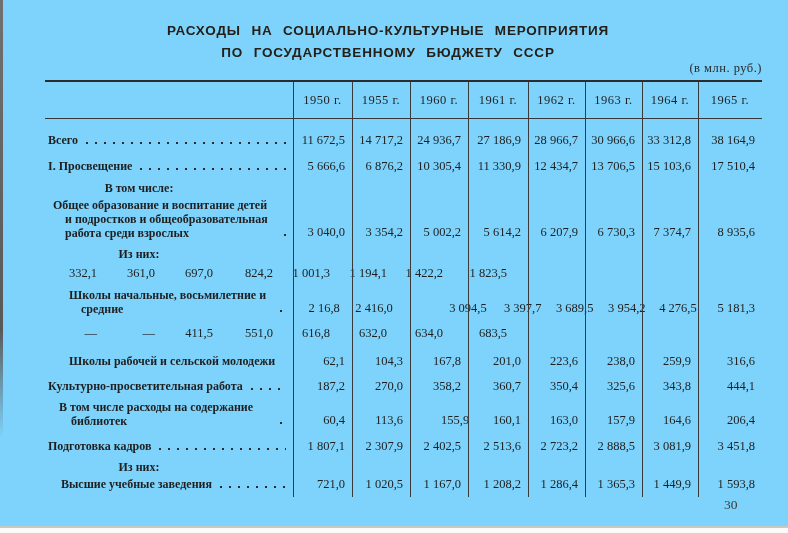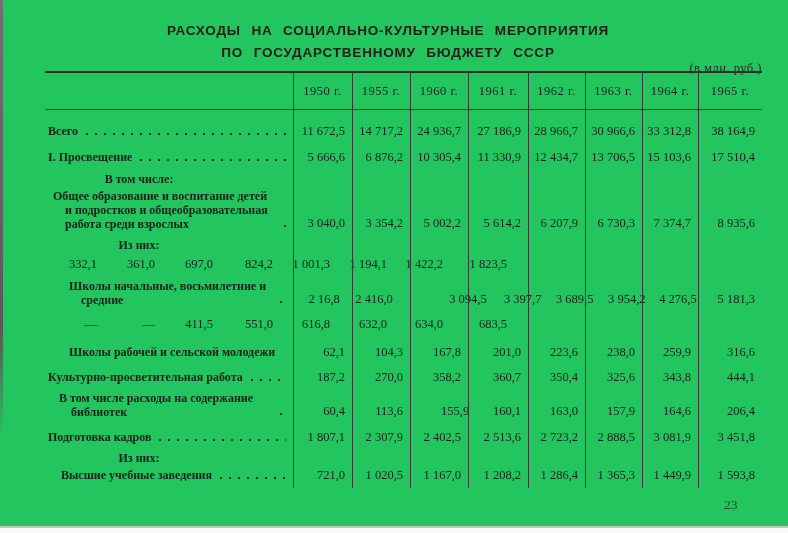--- a/index.html
+++ b/index.html
@@ -1,29 +1,29 @@
 <!DOCTYPE html>
 <html><head>
 <meta charset="utf-8">
 <style>
   html,body{margin:0;padding:0;}
   body{font-family:"Liberation Serif",serif;background:#e9e7e2;}
-  .page{position:relative;width:788px;height:533px;background:#22c55e;overflow:hidden;color:#1f1f1f;box-sizing:border-box;}
+  .page{position:relative;width:788px;height:533px;background:#7dd3fc;overflow:hidden;color:#1f1f1f;box-sizing:border-box;}
   .scan-edge-left{position:absolute;left:0;top:0;width:3px;height:438px;
     background:linear-gradient(#707070,#585858 75%,rgba(90,90,90,0));}
   .scan-edge-bottom{position:absolute;left:0;top:526px;width:788px;height:2px;background:#c9c7c1;}
   .scan-bottom-strip{position:absolute;left:0;top:528px;width:788px;height:5px;background:#fbfaf8;}
 
   .title{position:absolute;left:30px;top:20px;width:716px;text-align:center;
     font-family:"Liberation Sans",sans-serif;font-weight:bold;font-size:13.5px;
     letter-spacing:0.8px;word-spacing:6px;color:#242019;line-height:22px;}
   .units{position:absolute;right:26px;top:61px;font-size:12.5px;letter-spacing:0.5px;color:#2a2a2a;}
   .pageno{position:absolute;left:724px;top:497px;font-size:13.5px;color:#3a3a3a;}
 
-  .tbl{position:absolute;left:45px;top:71px;width:717px;}
+  .tbl{position:absolute;left:45px;top:80px;width:717px;}
   .rule-top{height:0;border-top:2px solid #2c2c2c;}
   .thead{display:flex;height:36px;border-bottom:1px solid #383838;align-items:center;}
   .stub-head{width:248px;flex:0 0 248px;}
   .hcell{text-align:center;font-size:12.5px;letter-spacing:0.5px;box-sizing:border-box;}
 
   .tbody{padding-bottom:8px;}
   .trow{display:flex;align-items:flex-end;}
   .lbl{width:248px;flex:0 0 248px;box-sizing:border-box;display:flex;align-items:flex-end;
     font-size:12px;line-height:15px;padding-right:5px;font-weight:bold;}
   .trow.heading .lbl{justify-content:center;padding-right:60px;line-height:14px;}
@@ -244,16 +244,16 @@
   <div class="vline" style="left: 248px;"></div>
       <div class="vline" style="left: 307px;"></div>
       <div class="vline" style="left: 365px;"></div>
       <div class="vline" style="left: 423px;"></div>
       <div class="vline" style="left: 483px;"></div>
       <div class="vline" style="left: 540px;"></div>
       <div class="vline" style="left: 597px;"></div>
       <div class="vline" style="left: 653px;"></div>
     </div>
 
-  <div class="pageno">23</div>
+  <div class="pageno">30</div>
   <div class="scan-edge-bottom"></div>
   <div class="scan-bottom-strip"></div>
 </div>
 
 </body></html>

